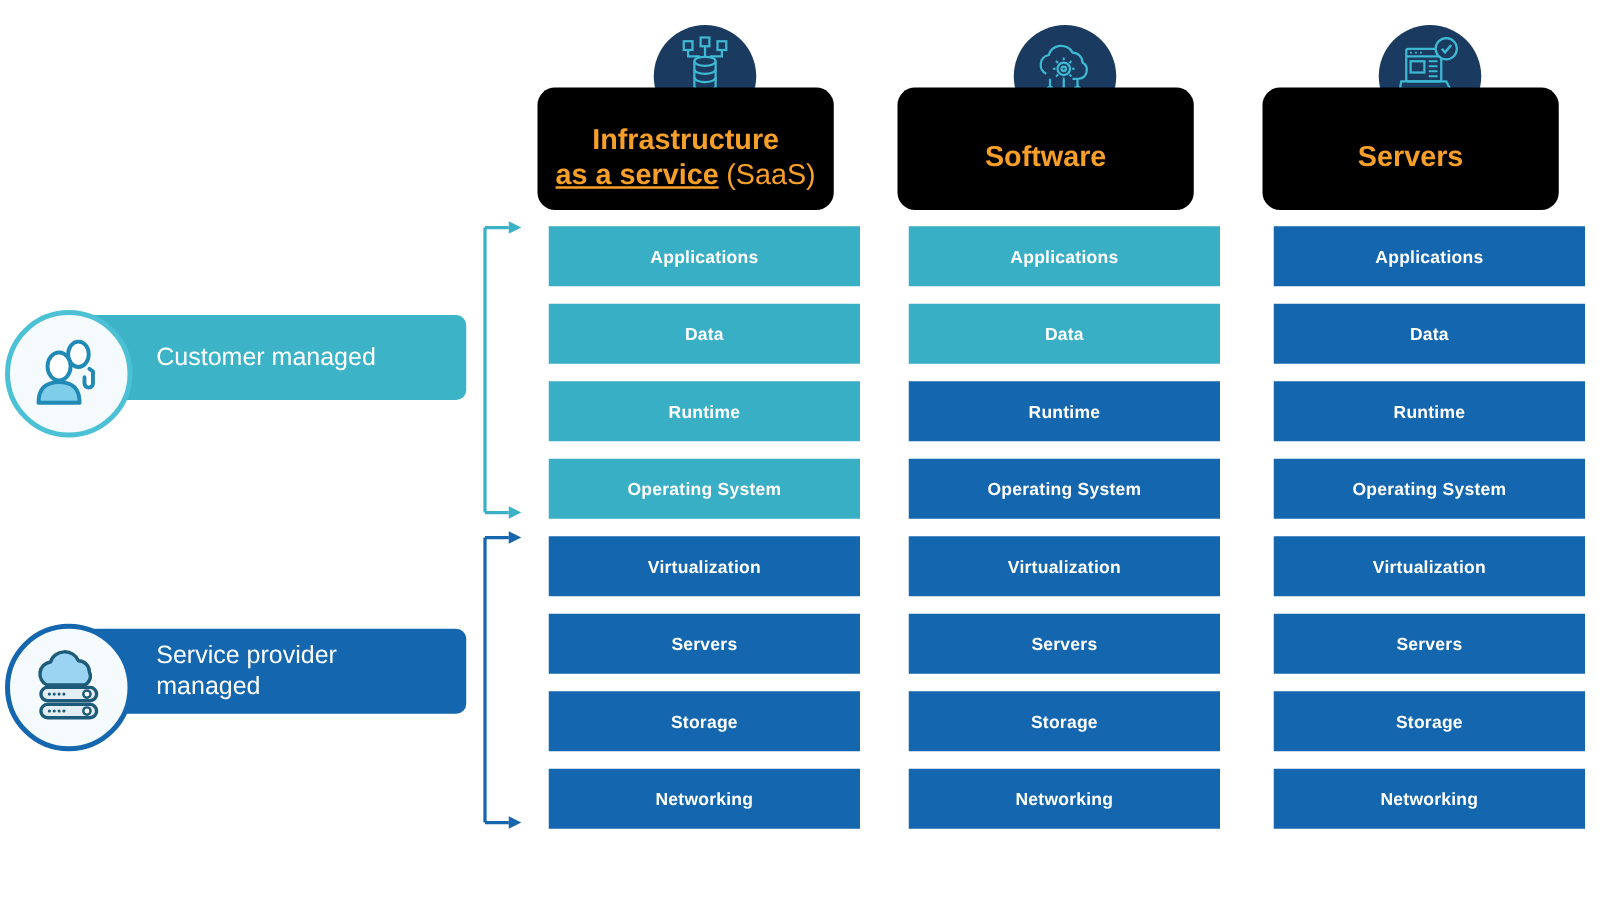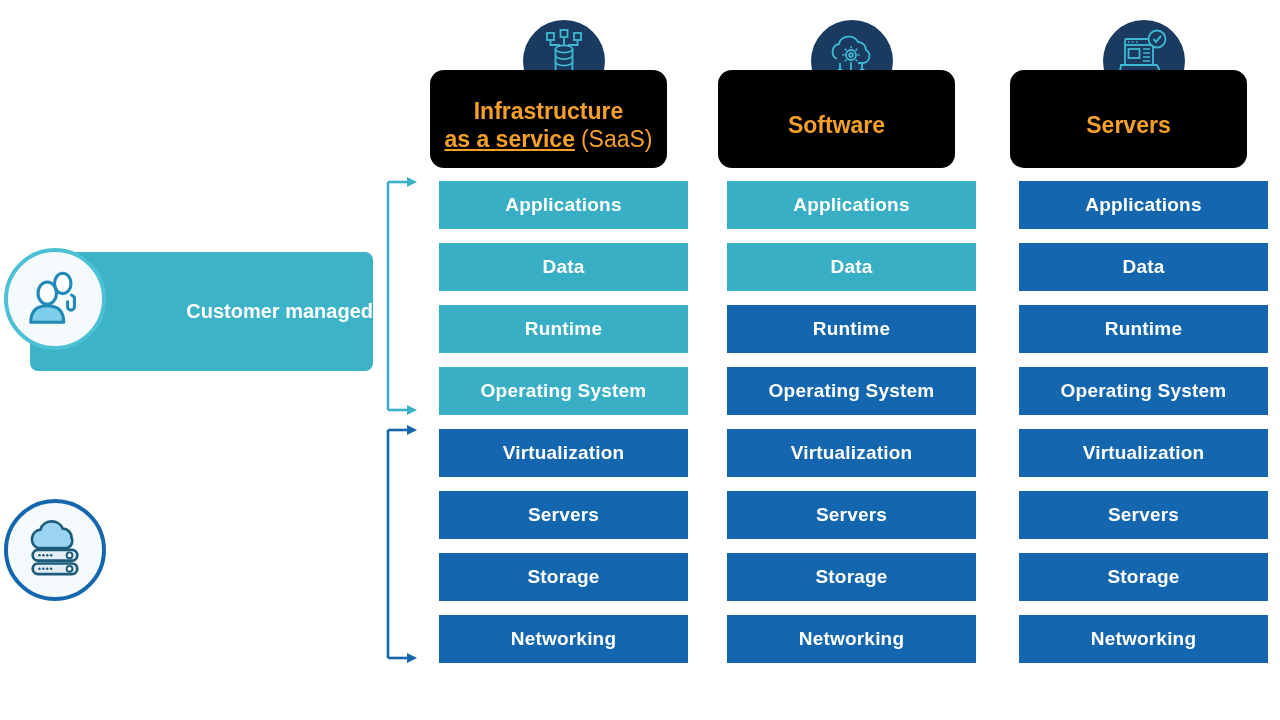--- a/index.html
+++ b/index.html
@@ -21,30 +21,30 @@
     background:#000000;border-radius:14px;
     display:flex;flex-direction:column;justify-content:center;align-items:center;
     padding-top:12px;box-sizing:border-box;
   }
   .title-l1{color:#F7A029;font-weight:bold;font-size:23px;line-height:27px;}
   .title-l2{color:#F7A029;font-size:23px;line-height:28px;}
   .title-l2 .b{font-weight:bold;text-decoration:underline;}
   .title-l2 .abbrev{font-weight:normal;margin-left:6px;}
   .rows{position:absolute;top:161px;left:9px;width:249px;}
   .row{
-    height:48px;margin-bottom:14px;color:#ffffff;font-weight:bold;font-size:19px;
+    height:48px;margin-bottom:14px;color:#ffffff;font-weight:bold;font-size:14px;
     display:flex;align-items:center;justify-content:center;letter-spacing:.2px;text-align:right;
   }
   .row.customer{background:#39AFC5;}
   .row.provider{background:#1467AE;}
   
   .legend-bar{
-    position:absolute;left:30px;width:343px;height:119px;border-radius:8px;
+    position:absolute;left:30px;width:343px;height:68px;border-radius:8px;
     display:flex;flex-direction:column;justify-content:center;
-    padding-left:95px;box-sizing:border-box;color:#fff;font-weight:bold;font-size:20px;line-height:25px;text-align:right;
+    padding-left:95px;box-sizing:border-box;color:#fff;font-weight:normal;font-size:20px;line-height:25px;
   }
   .legend-customer{top:252px;background:#3CB3C7;}
   .legend-provider{top:503px;background:#1467AE;}
   .legend-circle{
     position:absolute;left:4px;width:94px;height:94px;border-radius:50%;
     background:#F5FAFC;display:flex;align-items:center;justify-content:center;
   }
   .circle-customer{top:248px;border:4px solid #4CC0D4;}
   .circle-provider{top:499px;border:4px solid #1467AE;}
   
@@ -64,20 +64,24 @@
     <span>
       <svg width="62" height="62" viewBox="0 0 64 64" fill="none">
         <ellipse cx="40" cy="18" rx="8.5" ry="10.5" fill="#FFFFFF" stroke="#2089B5" stroke-width="3.2"></ellipse>
         <path d="M49 30 l3 2 v10 a3.5 3.5 0 0 1 -7 0 v-5" fill="#FFFFFF" stroke="#2089B5" stroke-width="3.2" stroke-linecap="round" stroke-linejoin="round"></path>
         <ellipse cx="24" cy="28" rx="9.5" ry="11.5" fill="#FFFFFF" stroke="#2089B5" stroke-width="3.2"></ellipse>
         <path d="M7 58 q0 -17 17 -17 q17 0 17 17 z" fill="#7ECDE9" stroke="#2089B5" stroke-width="3.2" stroke-linejoin="round"></path>
       </svg>
     </span>
   </div>
 
+  <div class="legend-bar legend-provider">
+    <span>Service provider</span>
+    <span>managed</span>
+  </div>
   <div class="legend-circle circle-provider">
     <span>
       <svg width="62" height="62" viewBox="0 0 64 64" fill="none">
         <path d="M14 32 a10 10 0 0 1 3 -19 a12 11 0 0 1 23 -1 a9 9 0 0 1 9 9 a8 8 0 0 1 -4 11 z" fill="#9BD3F2" stroke="#1D5B7A" stroke-width="2.8" stroke-linejoin="round"></path>
         <rect x="9" y="34" width="46" height="11" rx="5.5" fill="#E3EEF4" stroke="#1D5B7A" stroke-width="2.8"></rect>
         <rect x="9" y="48" width="46" height="11" rx="5.5" fill="#E3EEF4" stroke="#1D5B7A" stroke-width="2.8"></rect>
         <circle cx="47" cy="39.5" r="3" stroke="#1D5B7A" stroke-width="2" fill="#FFFFFF"></circle>
         <circle cx="47" cy="53.5" r="3" stroke="#1D5B7A" stroke-width="2" fill="#FFFFFF"></circle>
         <g fill="#1D5B7A">
           <circle cx="16" cy="39.5" r="1.3"></circle>

